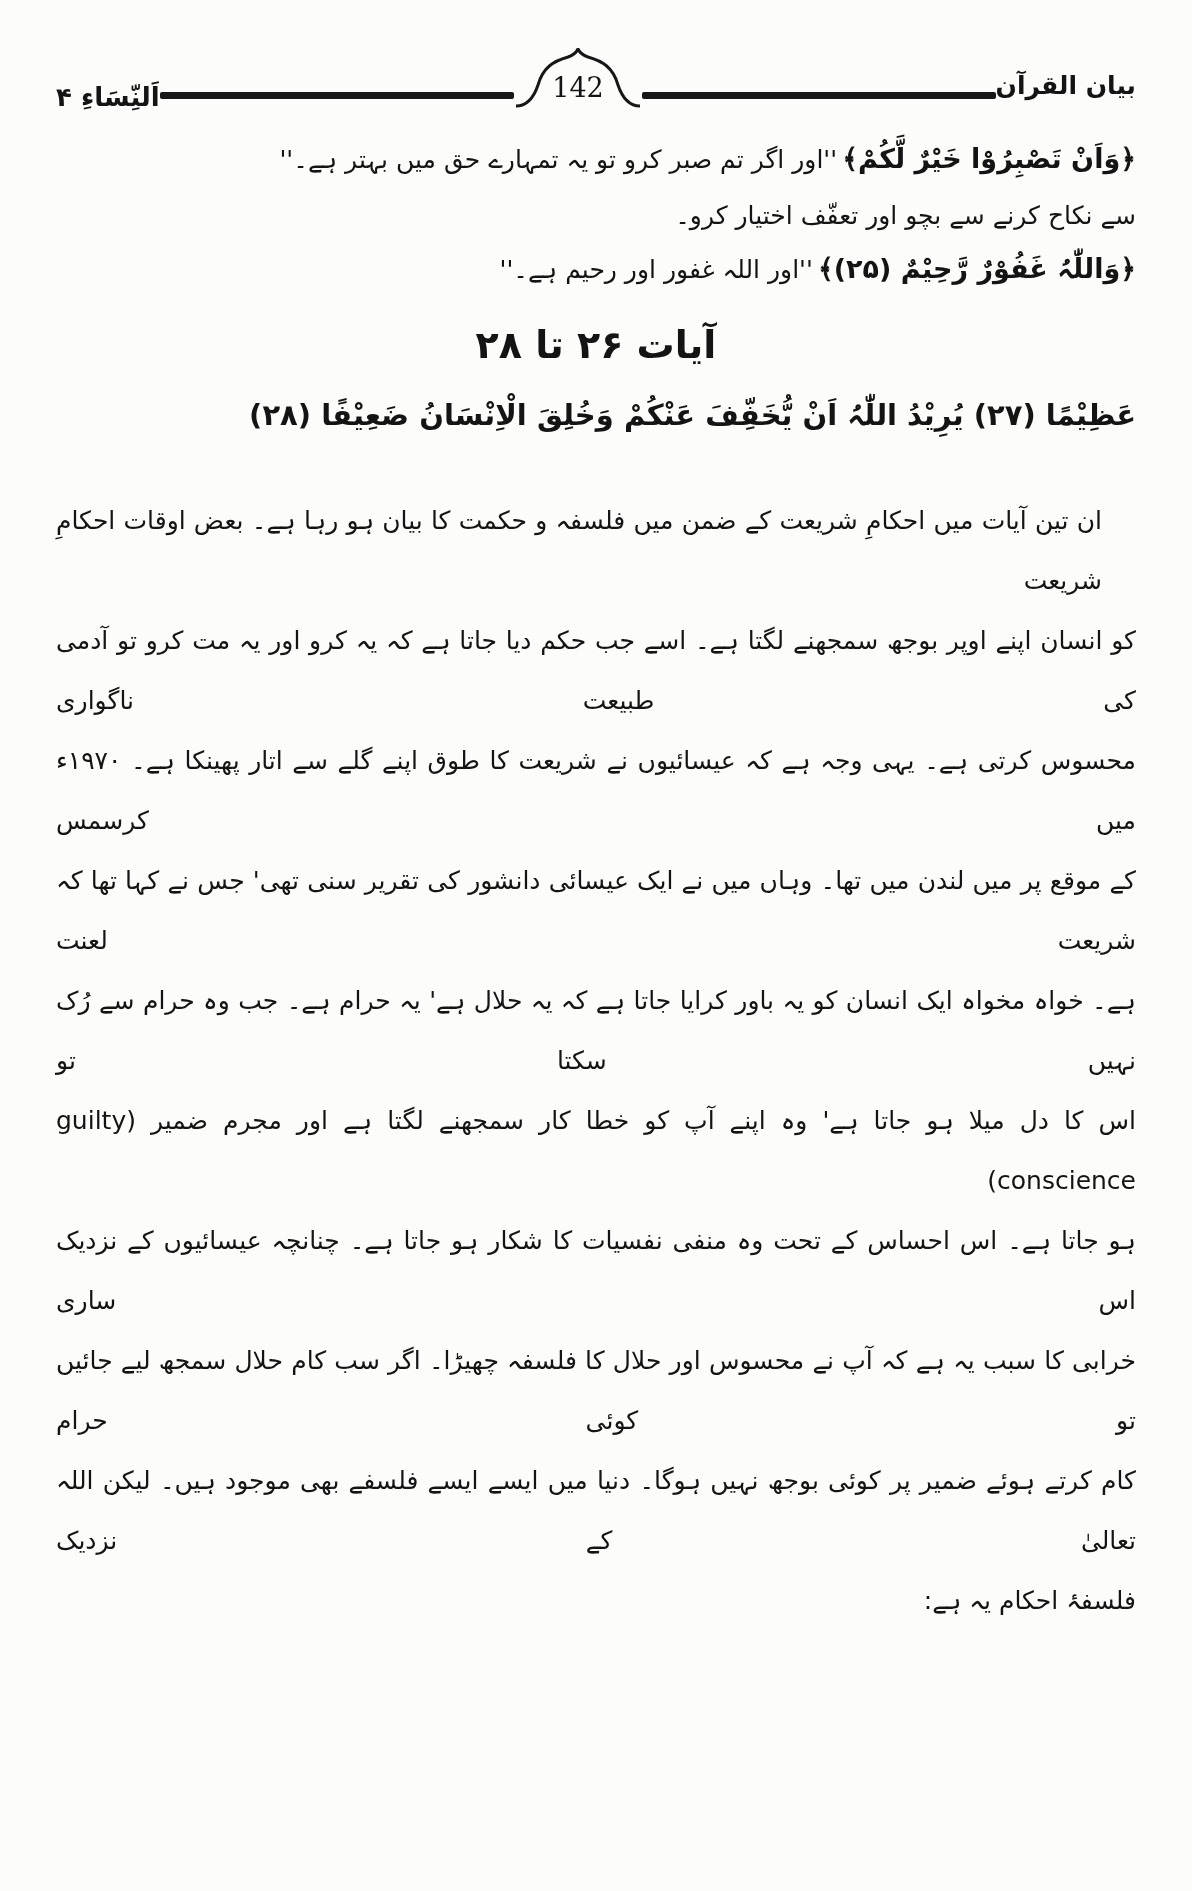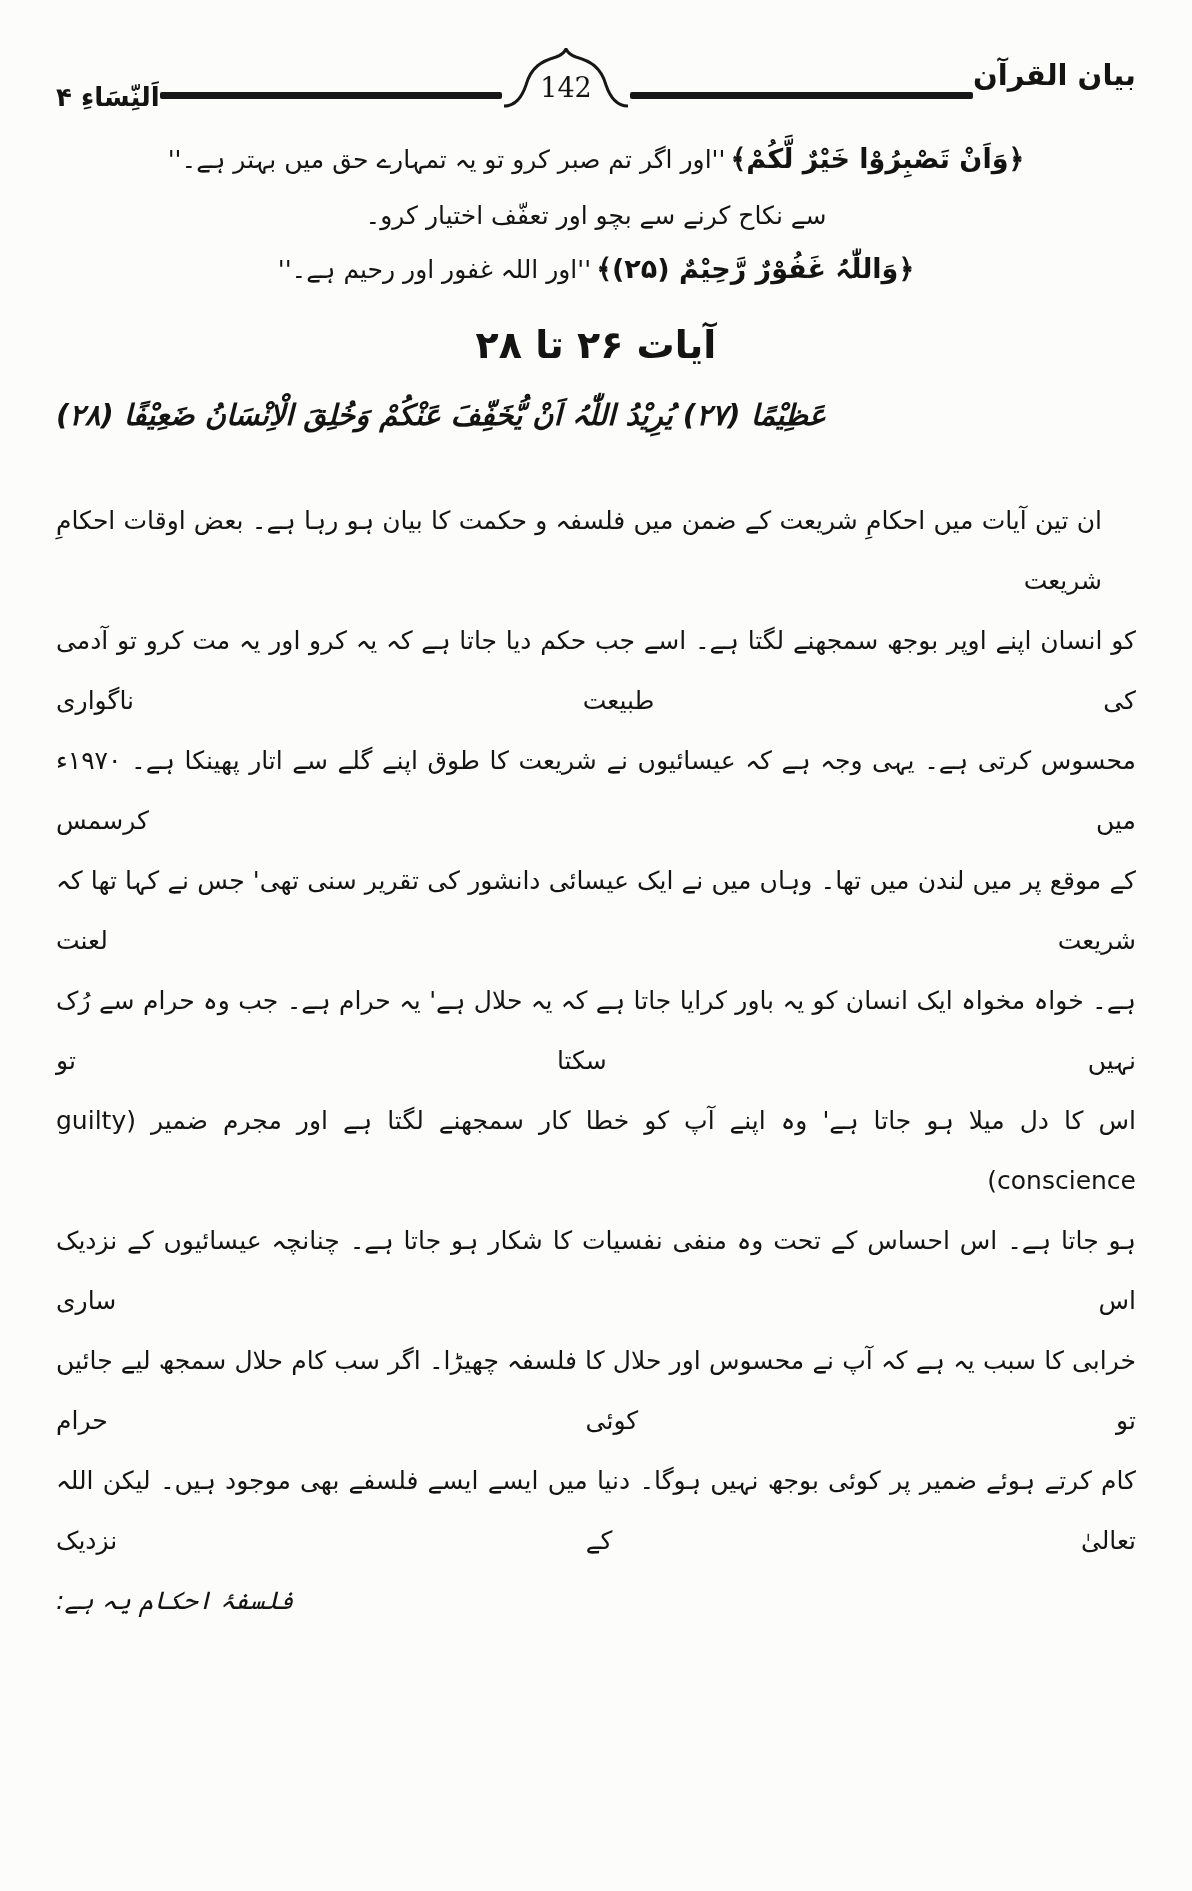--- a/index.html
+++ b/index.html
@@ -3,30 +3,30 @@
 <meta charset="utf-8">
 <style>
   html,body{margin:0;padding:0;background:#d8d8d4;}
   .page{
     width:1192px;height:1891px;margin:0 auto;background:#fcfcfa;color:#141414;
     font-family:"DejaVu Sans",sans-serif;direction:rtl;overflow:hidden;
     box-sizing:border-box;padding:0 56px;position:relative;
   }
   
   .hdr{display:flex;align-items:flex-end;margin-top:46px;height:64px;}
-  .hdr-title{font-weight:bold;font-size:29px;line-height:1;margin-bottom:20px;white-space:nowrap;}
+  .hdr-title{font-weight:bold;font-size:25px;line-height:1;margin-bottom:12px;white-space:nowrap;}
   .hdr-surah{font-weight:bold;font-size:26px;line-height:1;margin-bottom:0;white-space:nowrap;}
   .hdr-rule{flex:1;height:7px;background:#171717;margin-bottom:11px;border-radius:2px;}
   .dome{flex:0 0 auto;display:block;}
   .dome text{font-family:"DejaVu Serif",serif;fill:#141414;}
   
   .urdu{font-size:25px;}
   .ar{font-weight:bold;font-size:27px;}
-  .center{text-align:center;}
-  .right{text-align:left;font-style:italic;}
+  .center{}
+  .right{text-align:right;}
   .just{text-align:justify;text-align-last:justify;}
   .indent{padding-right:34px;}
   
   .intro{margin-top:22px;line-height:53px;}
   .heading{margin-top:16px;font-size:38px;font-weight:bold;text-align:center;line-height:60px;}
   .quran{margin-top:4px;font-weight:bold;font-size:29px;line-height:72px;}
   .commentary{margin-top:40px;line-height:60px;}
 </style>
 </head>
 <body>

